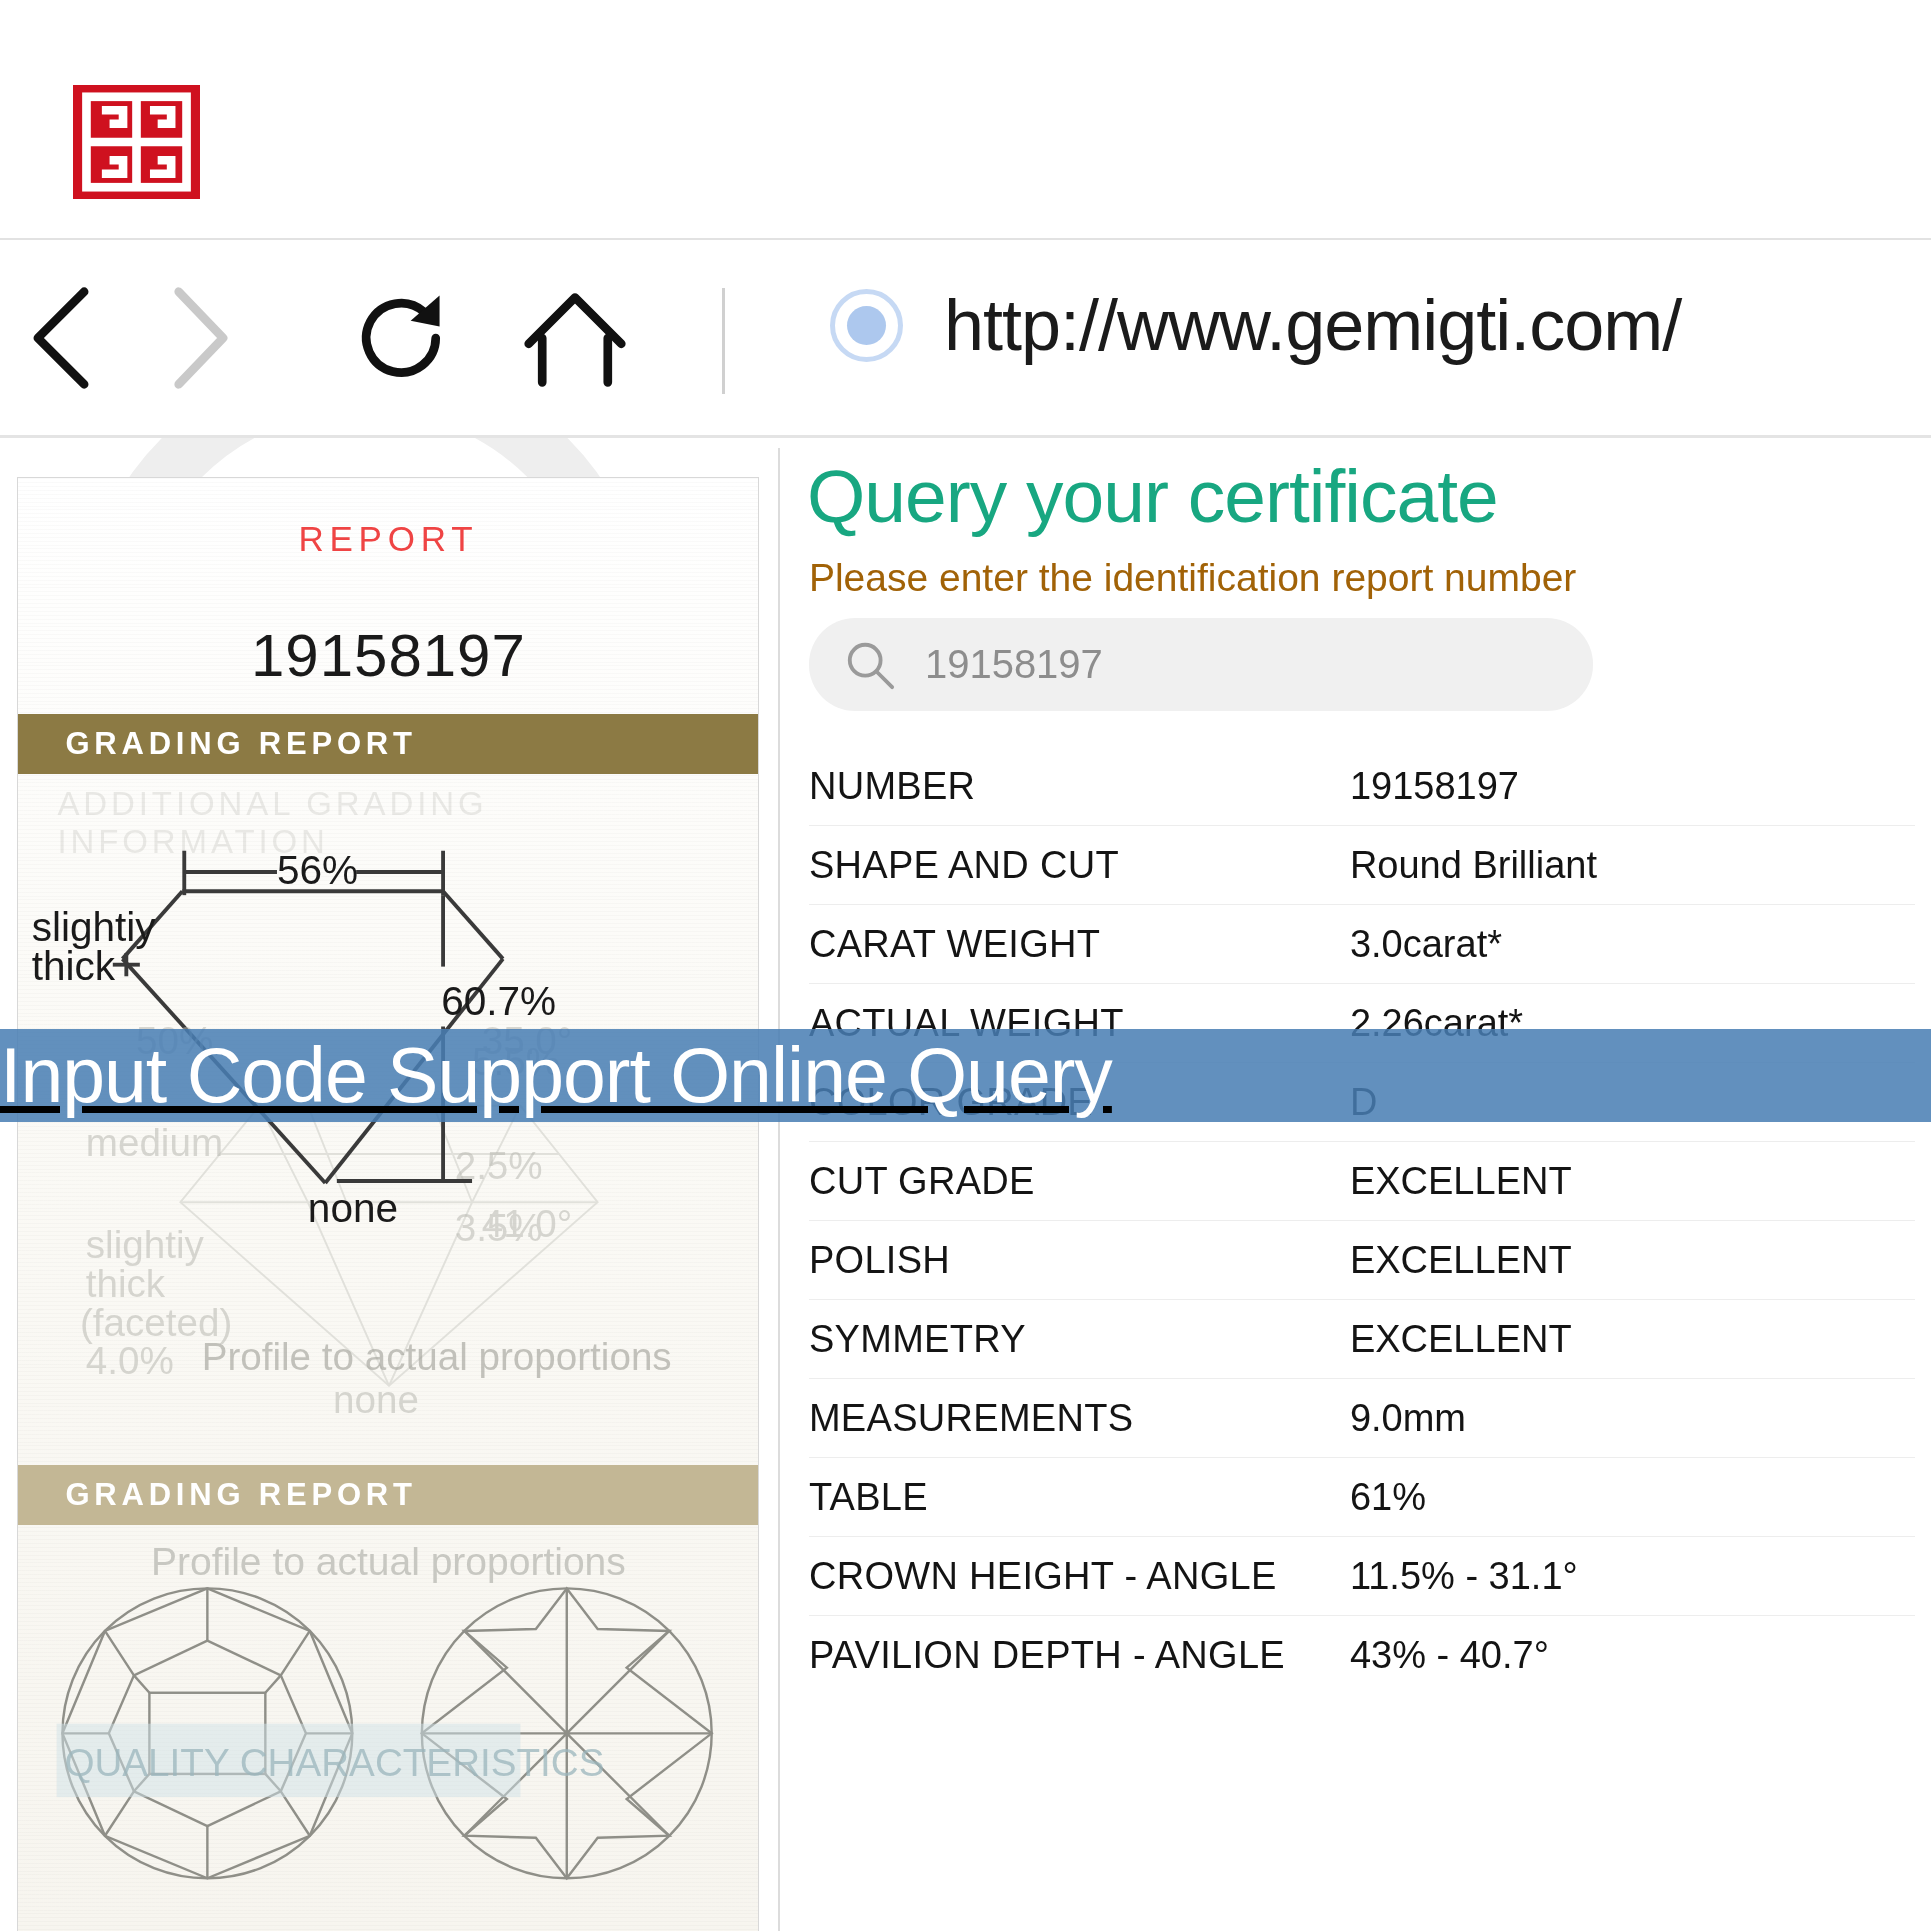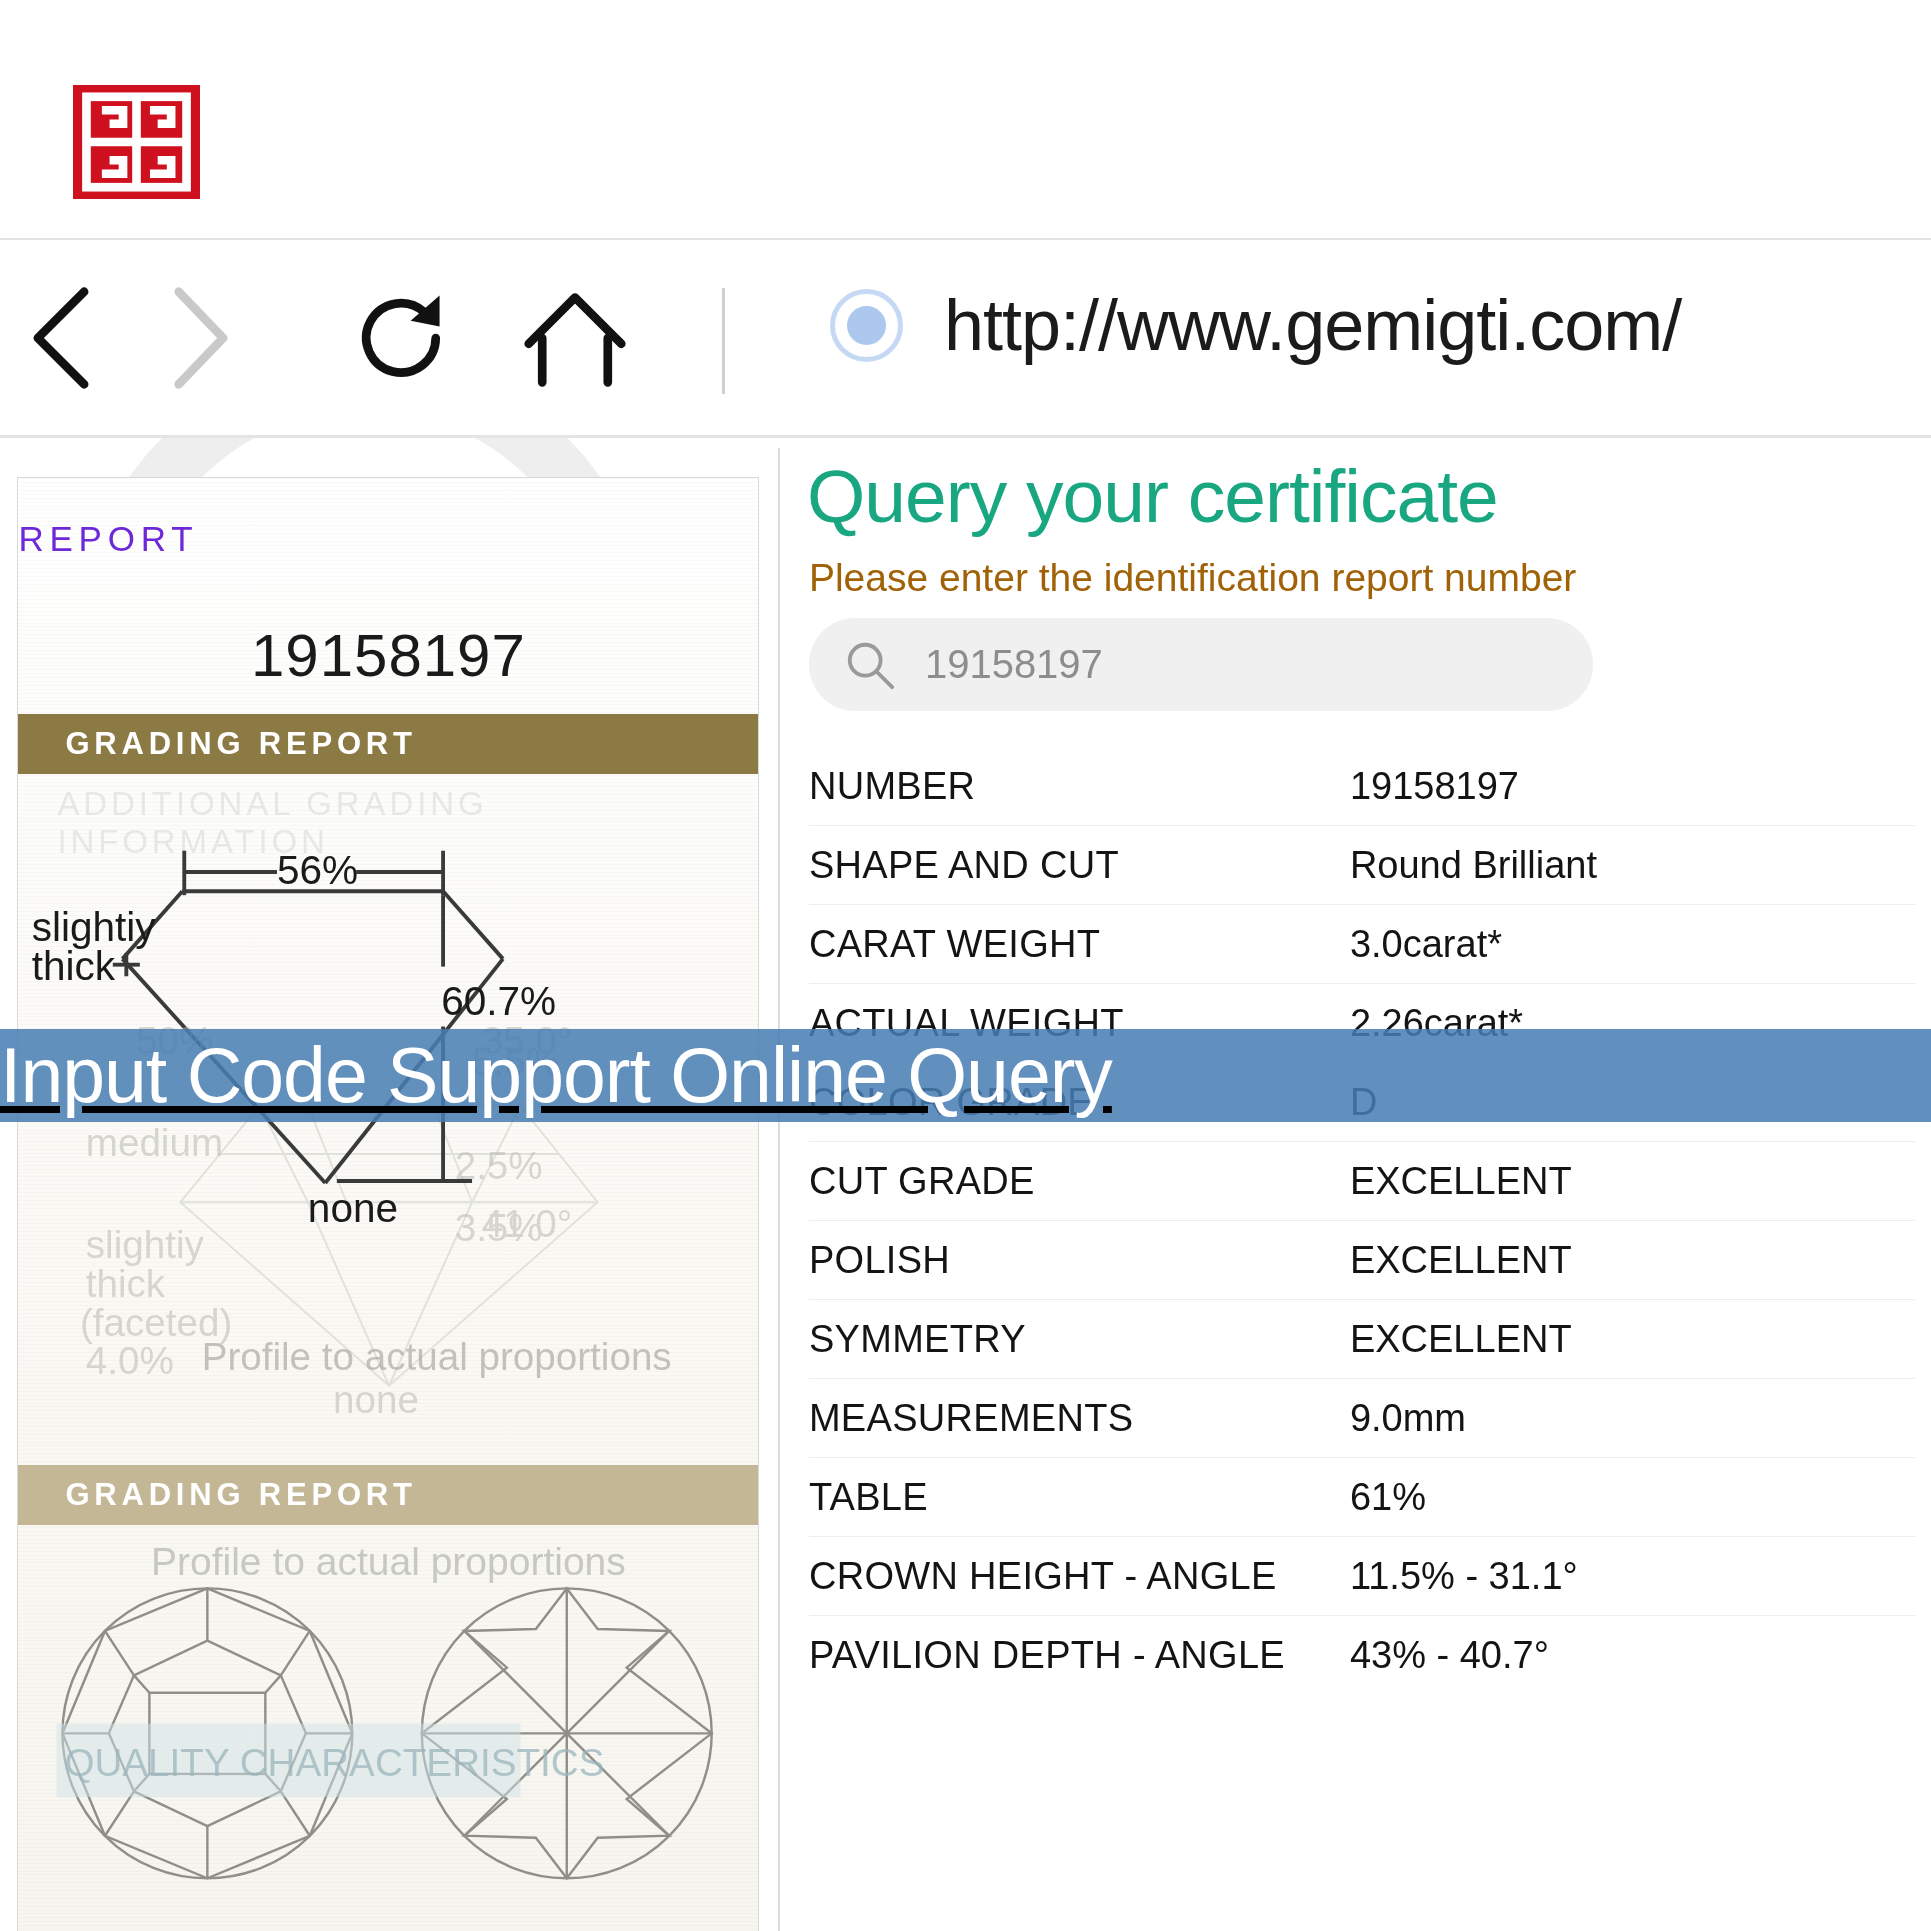--- a/index.html
+++ b/index.html
@@ -40,22 +40,22 @@
 
   
   .watermark { position:absolute; left:75px; top:-87px; width:618px; height:734px; pointer-events:none; }
 
   
   .cert { position:absolute; left:17.4px; top:39px; width:742px; height:1458px;
           background:#fdfdfb; border:1.9px solid #d8d8d8; overflow:hidden; }
   .cert-paper { position:absolute; inset:0; background:
       repeating-linear-gradient(0deg, rgba(0,0,0,0.018) 0 1px, rgba(0,0,0,0) 1px 3.9px),
       linear-gradient(180deg,#ffffff 0%, #fbfaf6 40%, #f7f5ef 100%); }
-  .cert-report-word { position:absolute; top:41px; left:0; width:100%; 
-      font-size:35px; letter-spacing:5.8px; color:#6d28d9; font-family:"Liberation Sans", sans-serif; }
+  .cert-report-word { position:absolute; top:41px; left:0; width:100%; text-align:center;
+      font-size:35px; letter-spacing:5.8px; color:#ef4444; font-family:"Liberation Sans", sans-serif; }
   .cert-number { position:absolute; top:143px; left:0; width:100%; text-align:center;
       font-size:60px; color:#1a1a1a; letter-spacing:1px; }
   .cert-band { position:absolute; left:0; width:100%; height:60px; background:#8d7b45;
       display:flex; align-items:center;padding-left:22px; }
   .cert-band.b1 { top:236px; background:#8c7a44; }
   .cert-band.b2 { top:987px; background:#c3b795; }
   .cert-band span { margin-left:25px; color:#fff; font-size:31px; letter-spacing:4.8px; font-weight:bold;
       font-family:"Liberation Sans", sans-serif; }
   .faded-head { position:absolute; left:0; width:100%; text-align:center; color:#c8c8c2; font-size:39px; }
 

